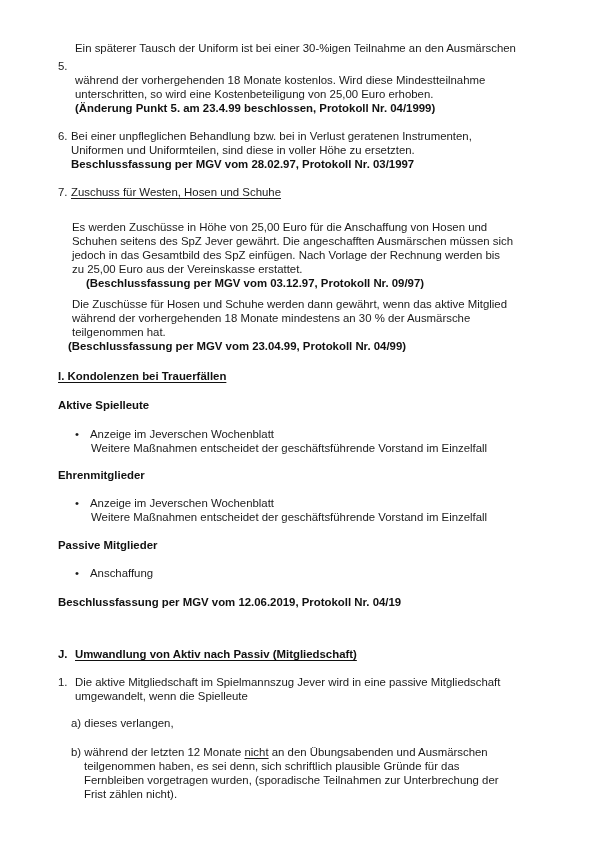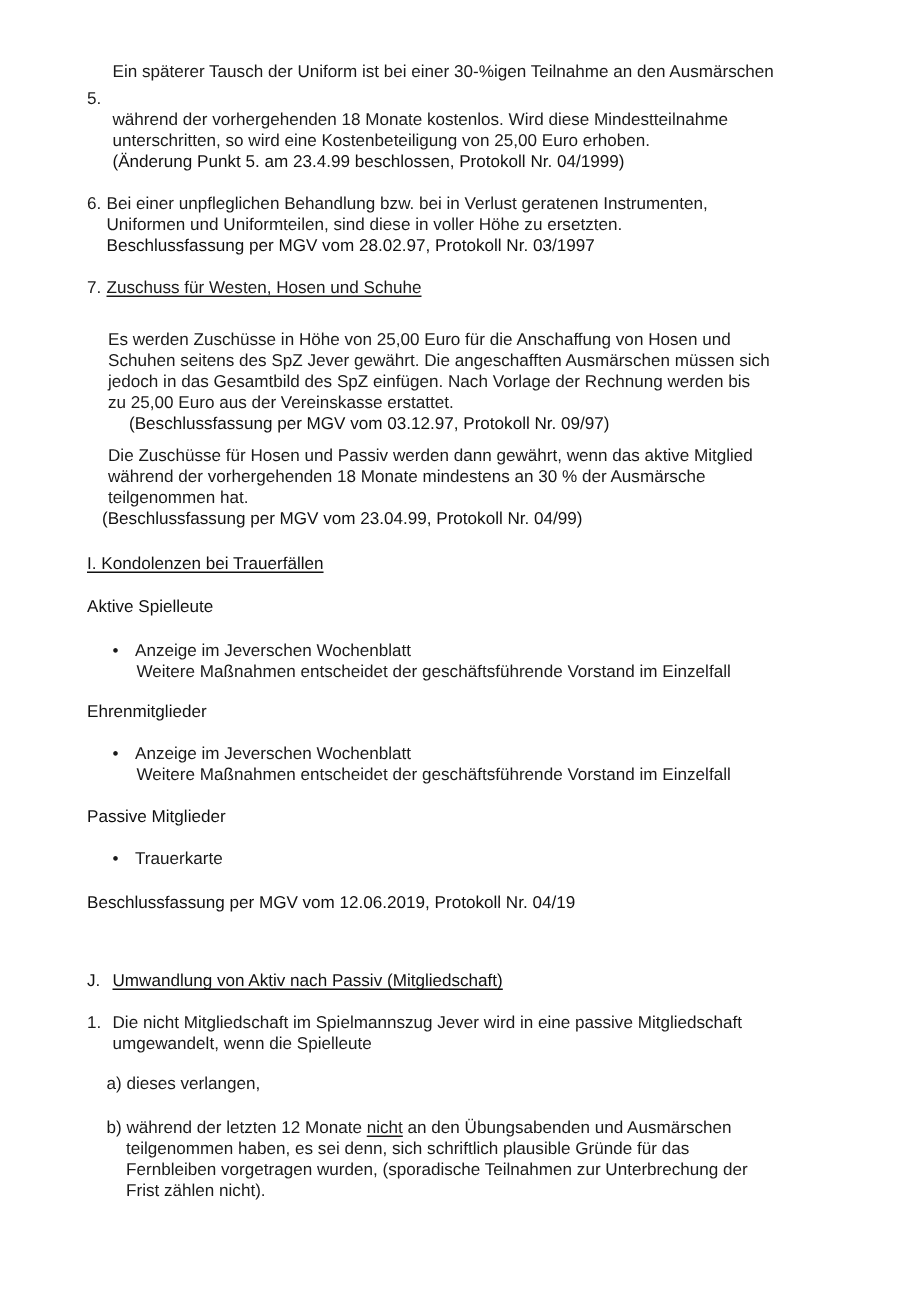--- a/index.html
+++ b/index.html
@@ -1,19 +1,19 @@
 <!DOCTYPE html>
 <html><head>
 <meta charset="utf-8">
 <style>
   html, body { margin: 0; padding: 0; background: #ffffff; }
   body { width: 608px; height: 861px; position: relative; overflow: hidden;
          font-family: "Liberation Sans", sans-serif; font-size: 11.4px; color: #1a1a1a; }
   .ln { position: absolute; white-space: nowrap; line-height: 14px; }
-  .b { font-weight: normal; color: #111; }
+  .b { font-weight: bold; color: #111; }
   .u { text-decoration: underline; text-underline-offset: 2px; }
 </style>
 </head>
 <body>
 
 <div>
   <span class="ln" style="left:58px;top:59px">5.</span>
   <span class="ln" style="left:75px;top:41px">Ein späterer Tausch der Uniform ist bei einer 30-%igen Teilnahme an den Ausmärschen</span>
   <span class="ln" style="left:75px;top:73px">während der vorhergehenden 18 Monate kostenlos. Wird diese Mindestteilnahme</span>
   <span class="ln" style="left:75px;top:87px">unterschritten, so wird eine Kostenbeteiligung von 25,00 Euro erhoben.</span>
@@ -30,52 +30,52 @@
 <div>
   <span class="ln" style="left:58px;top:185px">7.</span>
   <span class="ln u" style="left:71px;top:185px">Zuschuss für Westen, Hosen und Schuhe</span>
 
   <span class="ln" style="left:72px;top:220px">Es werden Zuschüsse in Höhe von 25,00 Euro für die Anschaffung von Hosen und</span>
   <span class="ln" style="left:72px;top:234px">Schuhen seitens  des SpZ Jever gewährt. Die angeschafften Ausmärschen müssen sich</span>
   <span class="ln" style="left:72px;top:248px">jedoch in das Gesamtbild des SpZ einfügen. Nach Vorlage der Rechnung  werden bis</span>
   <span class="ln" style="left:72px;top:262px">zu 25,00 Euro aus der Vereinskasse erstattet.</span>
   <span class="ln b" style="left:86px;top:276px">(Beschlussfassung per MGV  vom 03.12.97, Protokoll Nr. 09/97)</span>
 
-  <span class="ln" style="left:72px;top:297px">Die Zuschüsse für Hosen und Passiv werden dann gewährt, wenn das aktive Mitglied</span>
+  <span class="ln" style="left:72px;top:297px">Die Zuschüsse für Hosen und Schuhe werden dann gewährt, wenn das aktive Mitglied</span>
   <span class="ln" style="left:72px;top:311px">während der vorhergehenden 18 Monate mindestens an 30 % der Ausmärsche</span>
   <span class="ln" style="left:72px;top:325px">teilgenommen hat.</span>
   <span class="ln b" style="left:68px;top:339px">(Beschlussfassung per MGV  vom 23.04.99,  Protokoll Nr. 04/99)</span>
 </div>
 
 <div>
   <span class="ln b u" style="left:58px;top:369px">I. Kondolenzen bei Trauerfällen</span>
 
   <span class="ln b" style="left:58px;top:398px">Aktive Spielleute</span>
   <span class="ln" style="left:75px;top:427px">•</span>
   <span class="ln" style="left:90px;top:427px">Anzeige im Jeverschen Wochenblatt</span>
   <span class="ln" style="left:91px;top:441px">Weitere Maßnahmen entscheidet der geschäftsführende Vorstand im Einzelfall</span>
 
   <span class="ln b" style="left:58px;top:468px">Ehrenmitglieder</span>
   <span class="ln" style="left:75px;top:496px">•</span>
   <span class="ln" style="left:90px;top:496px">Anzeige im Jeverschen Wochenblatt</span>
   <span class="ln" style="left:91px;top:510px">Weitere Maßnahmen entscheidet der geschäftsführende Vorstand im Einzelfall</span>
 
   <span class="ln b" style="left:58px;top:538px">Passive Mitglieder</span>
   <span class="ln" style="left:75px;top:566px">•</span>
-  <span class="ln" style="left:90px;top:566px">Trauerkarte</span>
+  <span class="ln" style="left:90px;top:566px">Anschaffung</span>
 
   <span class="ln b" style="left:58px;top:595px">Beschlussfassung per MGV  vom 12.06.2019, Protokoll Nr. 04/19</span>
 </div>
 
 <div>
   <span class="ln b" style="left:58px;top:647px">J.</span>
   <span class="ln b u" style="left:75px;top:647px">Umwandlung von Aktiv nach Passiv (Mitgliedschaft)</span>
 
   <span class="ln" style="left:58px;top:675px">1.</span>
-  <span class="ln" style="left:75px;top:675px">Die nicht Mitgliedschaft im Spielmannszug Jever wird in eine passive Mitgliedschaft</span>
+  <span class="ln" style="left:75px;top:675px">Die aktive Mitgliedschaft im Spielmannszug Jever wird in eine passive Mitgliedschaft</span>
   <span class="ln" style="left:75px;top:689px">umgewandelt, wenn die Spielleute</span>
 
   <span class="ln" style="left:71px;top:716px">a) dieses verlangen,</span>
 
   <span class="ln" style="left:71px;top:745px"><span>b) während der letzten 12 Monate </span><span class="u">nicht</span><span> an den Übungsabenden und Ausmärschen</span></span>
   <span class="ln" style="left:84px;top:759px">teilgenommen haben, es sei denn, sich schriftlich plausible Gründe für das</span>
   <span class="ln" style="left:84px;top:773px">Fernbleiben vorgetragen wurden, (sporadische Teilnahmen zur Unterbrechung der</span>
   <span class="ln" style="left:84px;top:787px">Frist zählen nicht).</span>
 </div>
 

